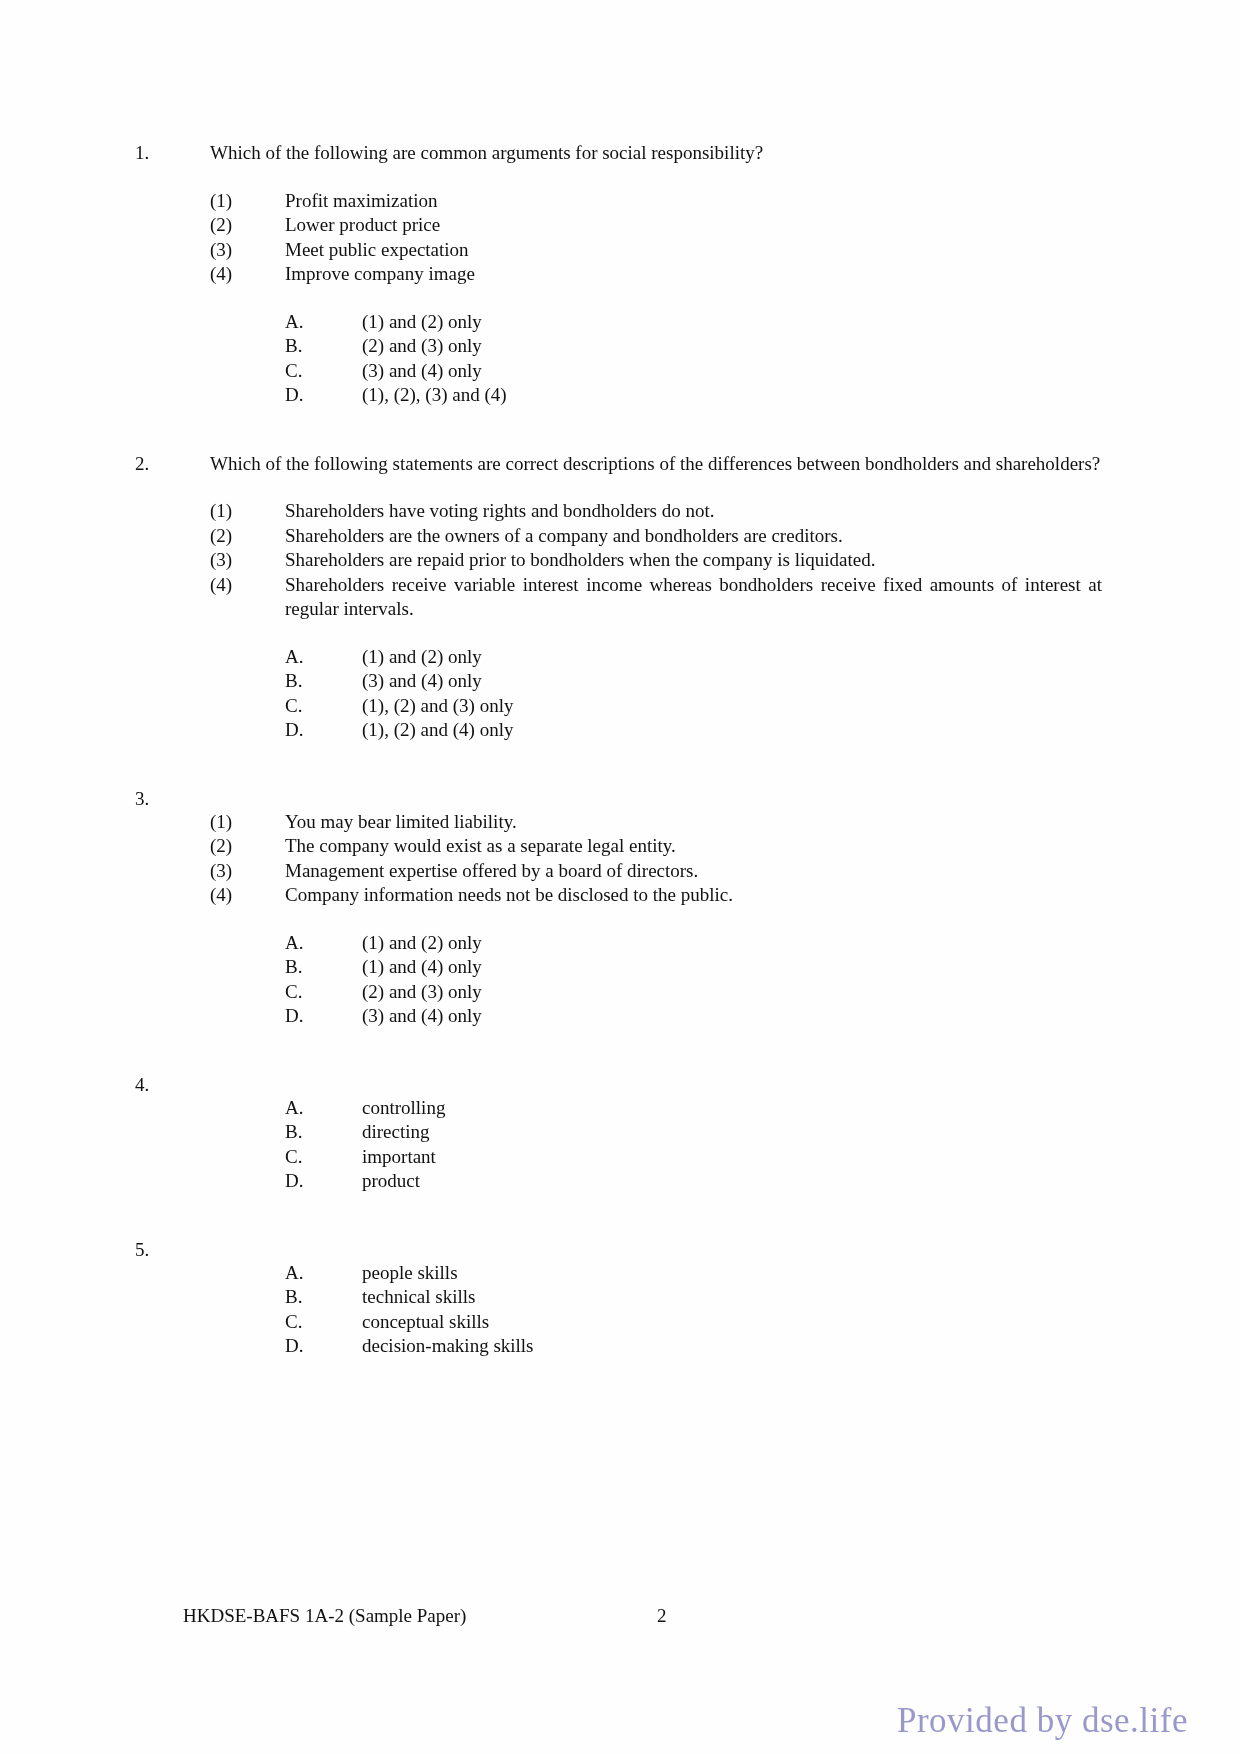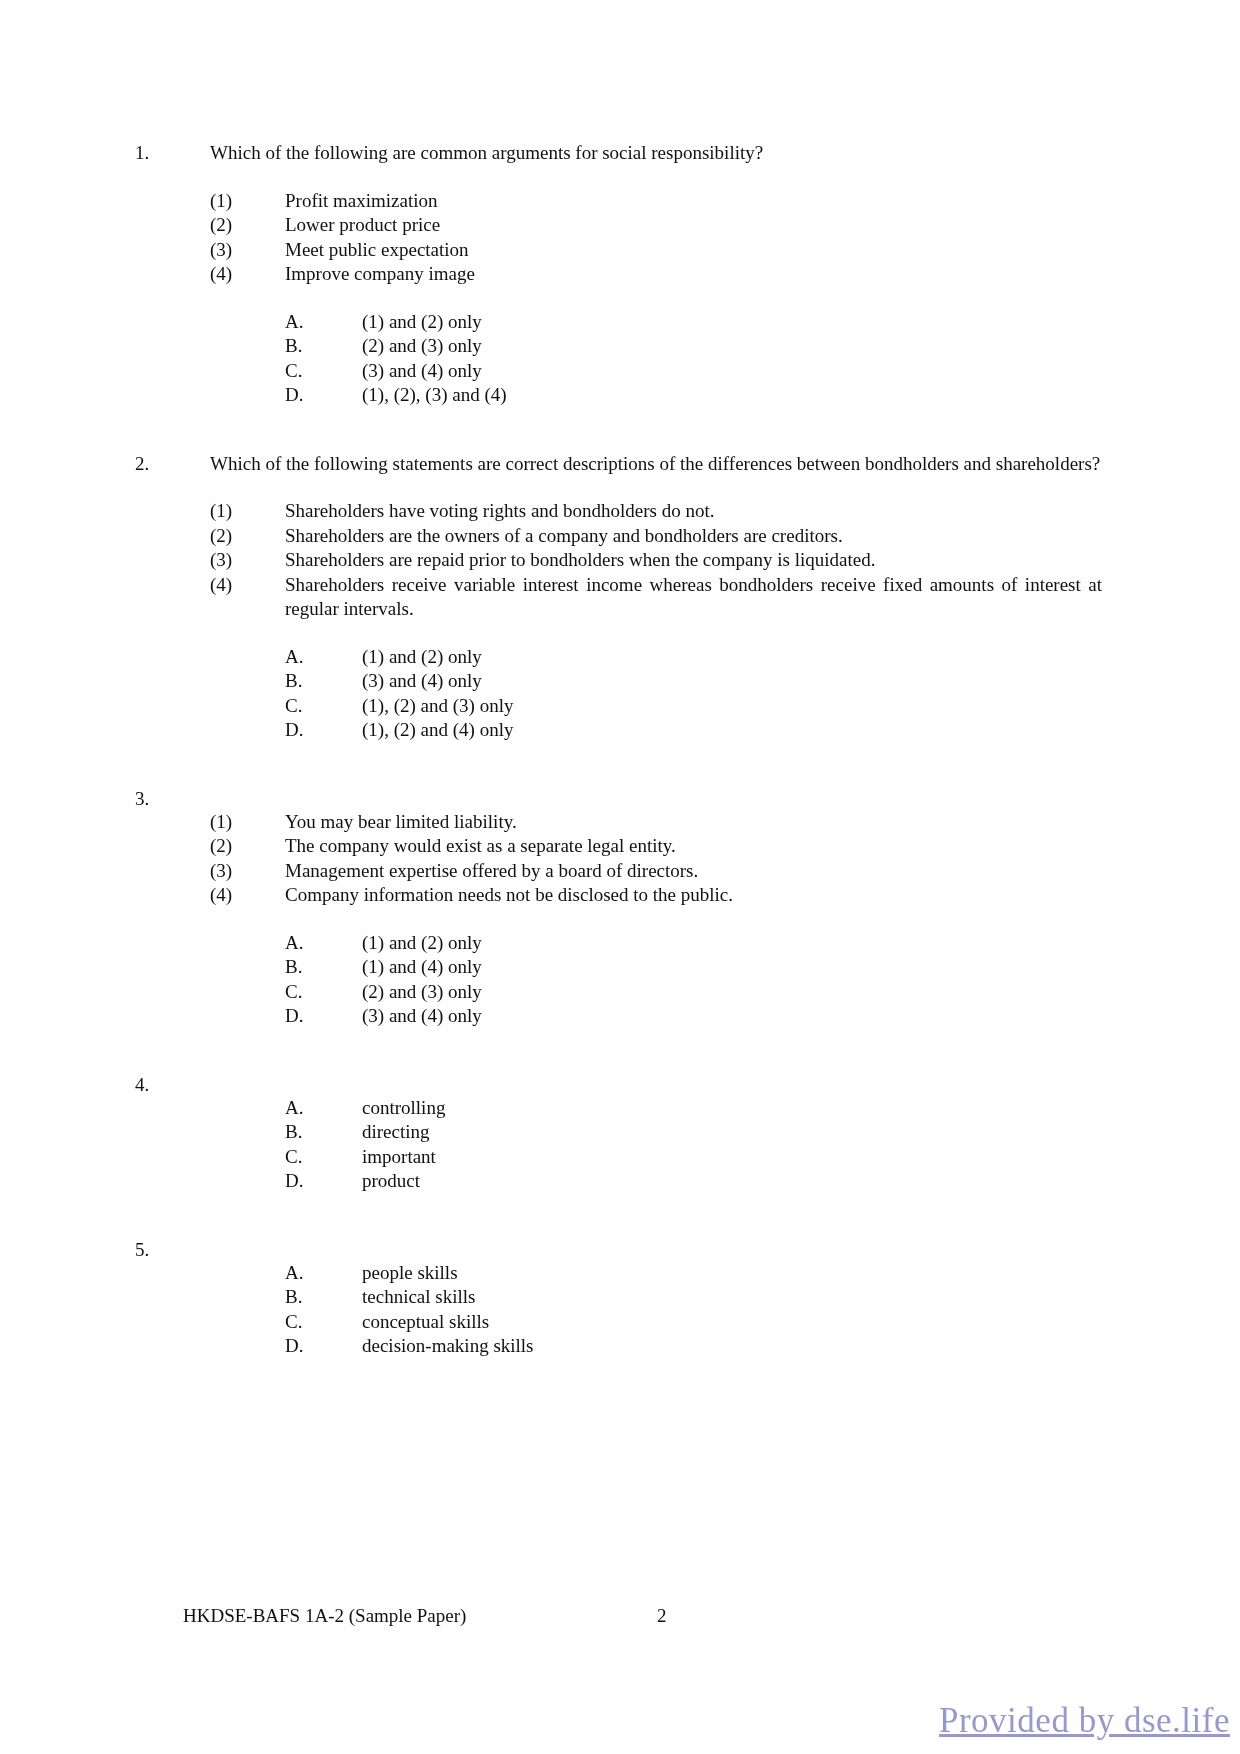--- a/index.html
+++ b/index.html
@@ -39,26 +39,25 @@
     width: 967px;
     margin-left: 47px;
   }
   .footer .page-num {
     position: absolute;
     left: 474px;
     top: 0;
   }
   .watermark {
     position: absolute;
-    left: 939px;
+    left: 897px;
     top: 1701px;
     font-size: 35px;
     line-height: 40px;
     letter-spacing: 0.5px;
-    text-decoration: underline;
     cursor: pointer;
   }
 </style>
 </head>
 <body>
 
 <div class="content">
 
   <div class="q">
     <div class="q-num">1.</div>

